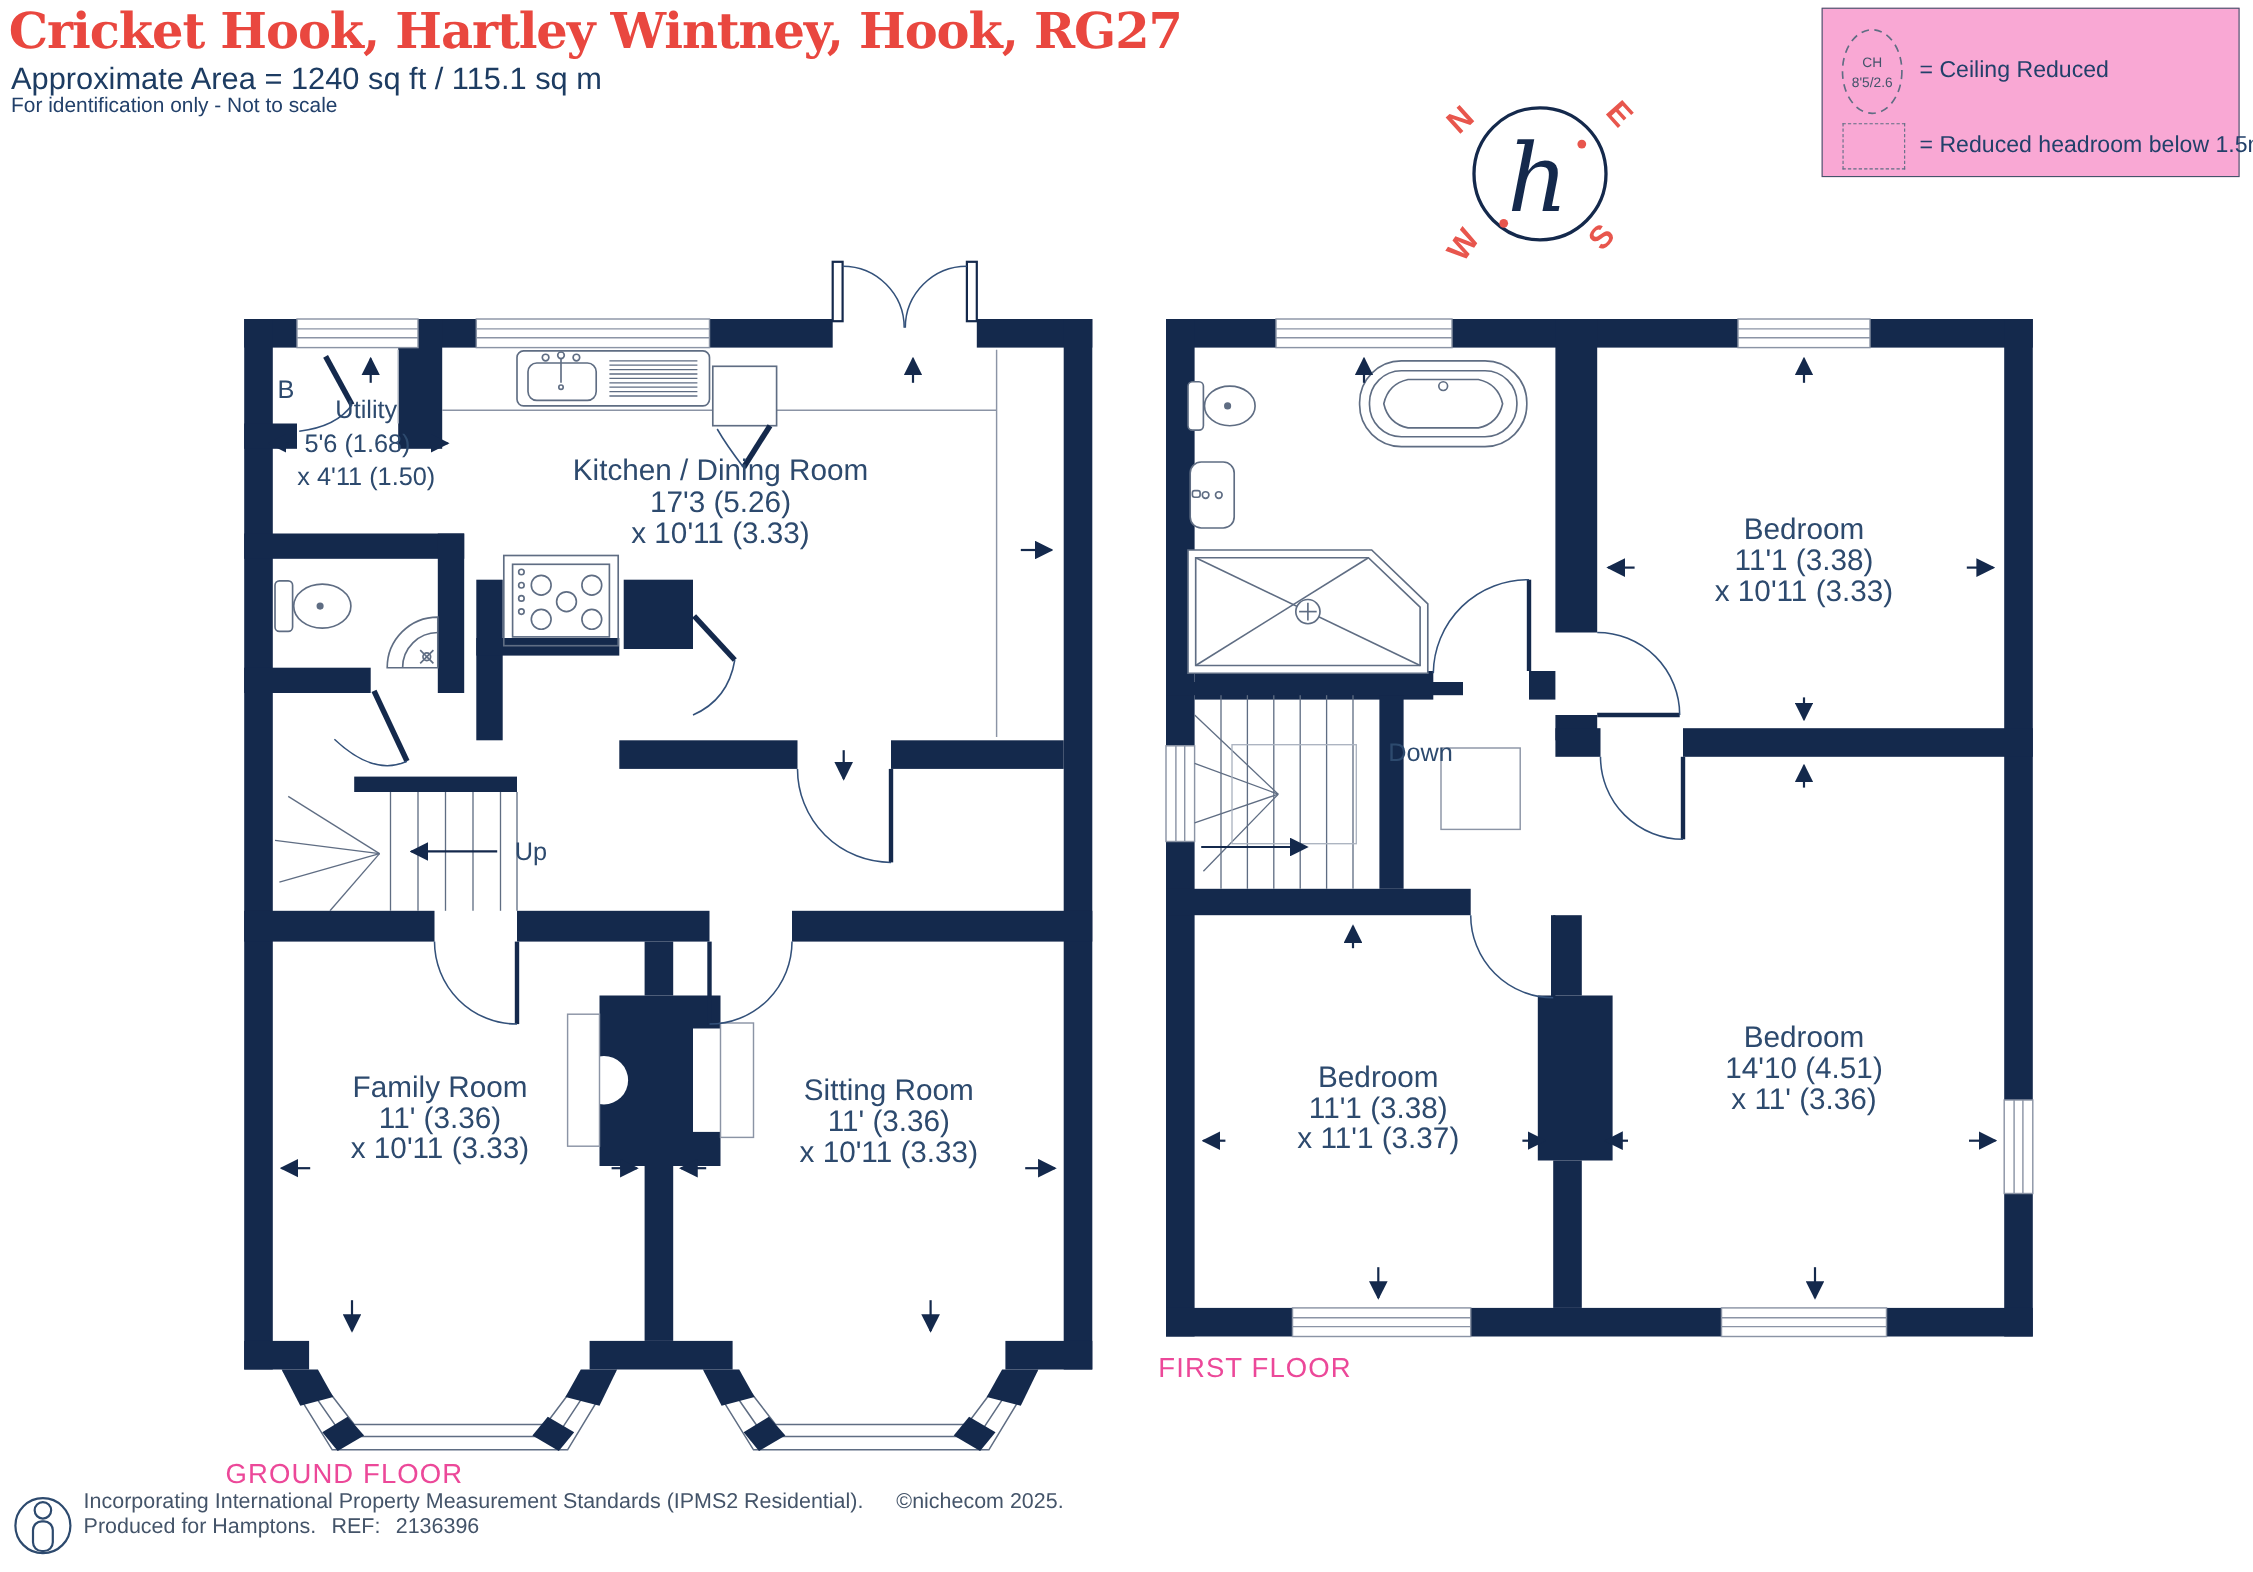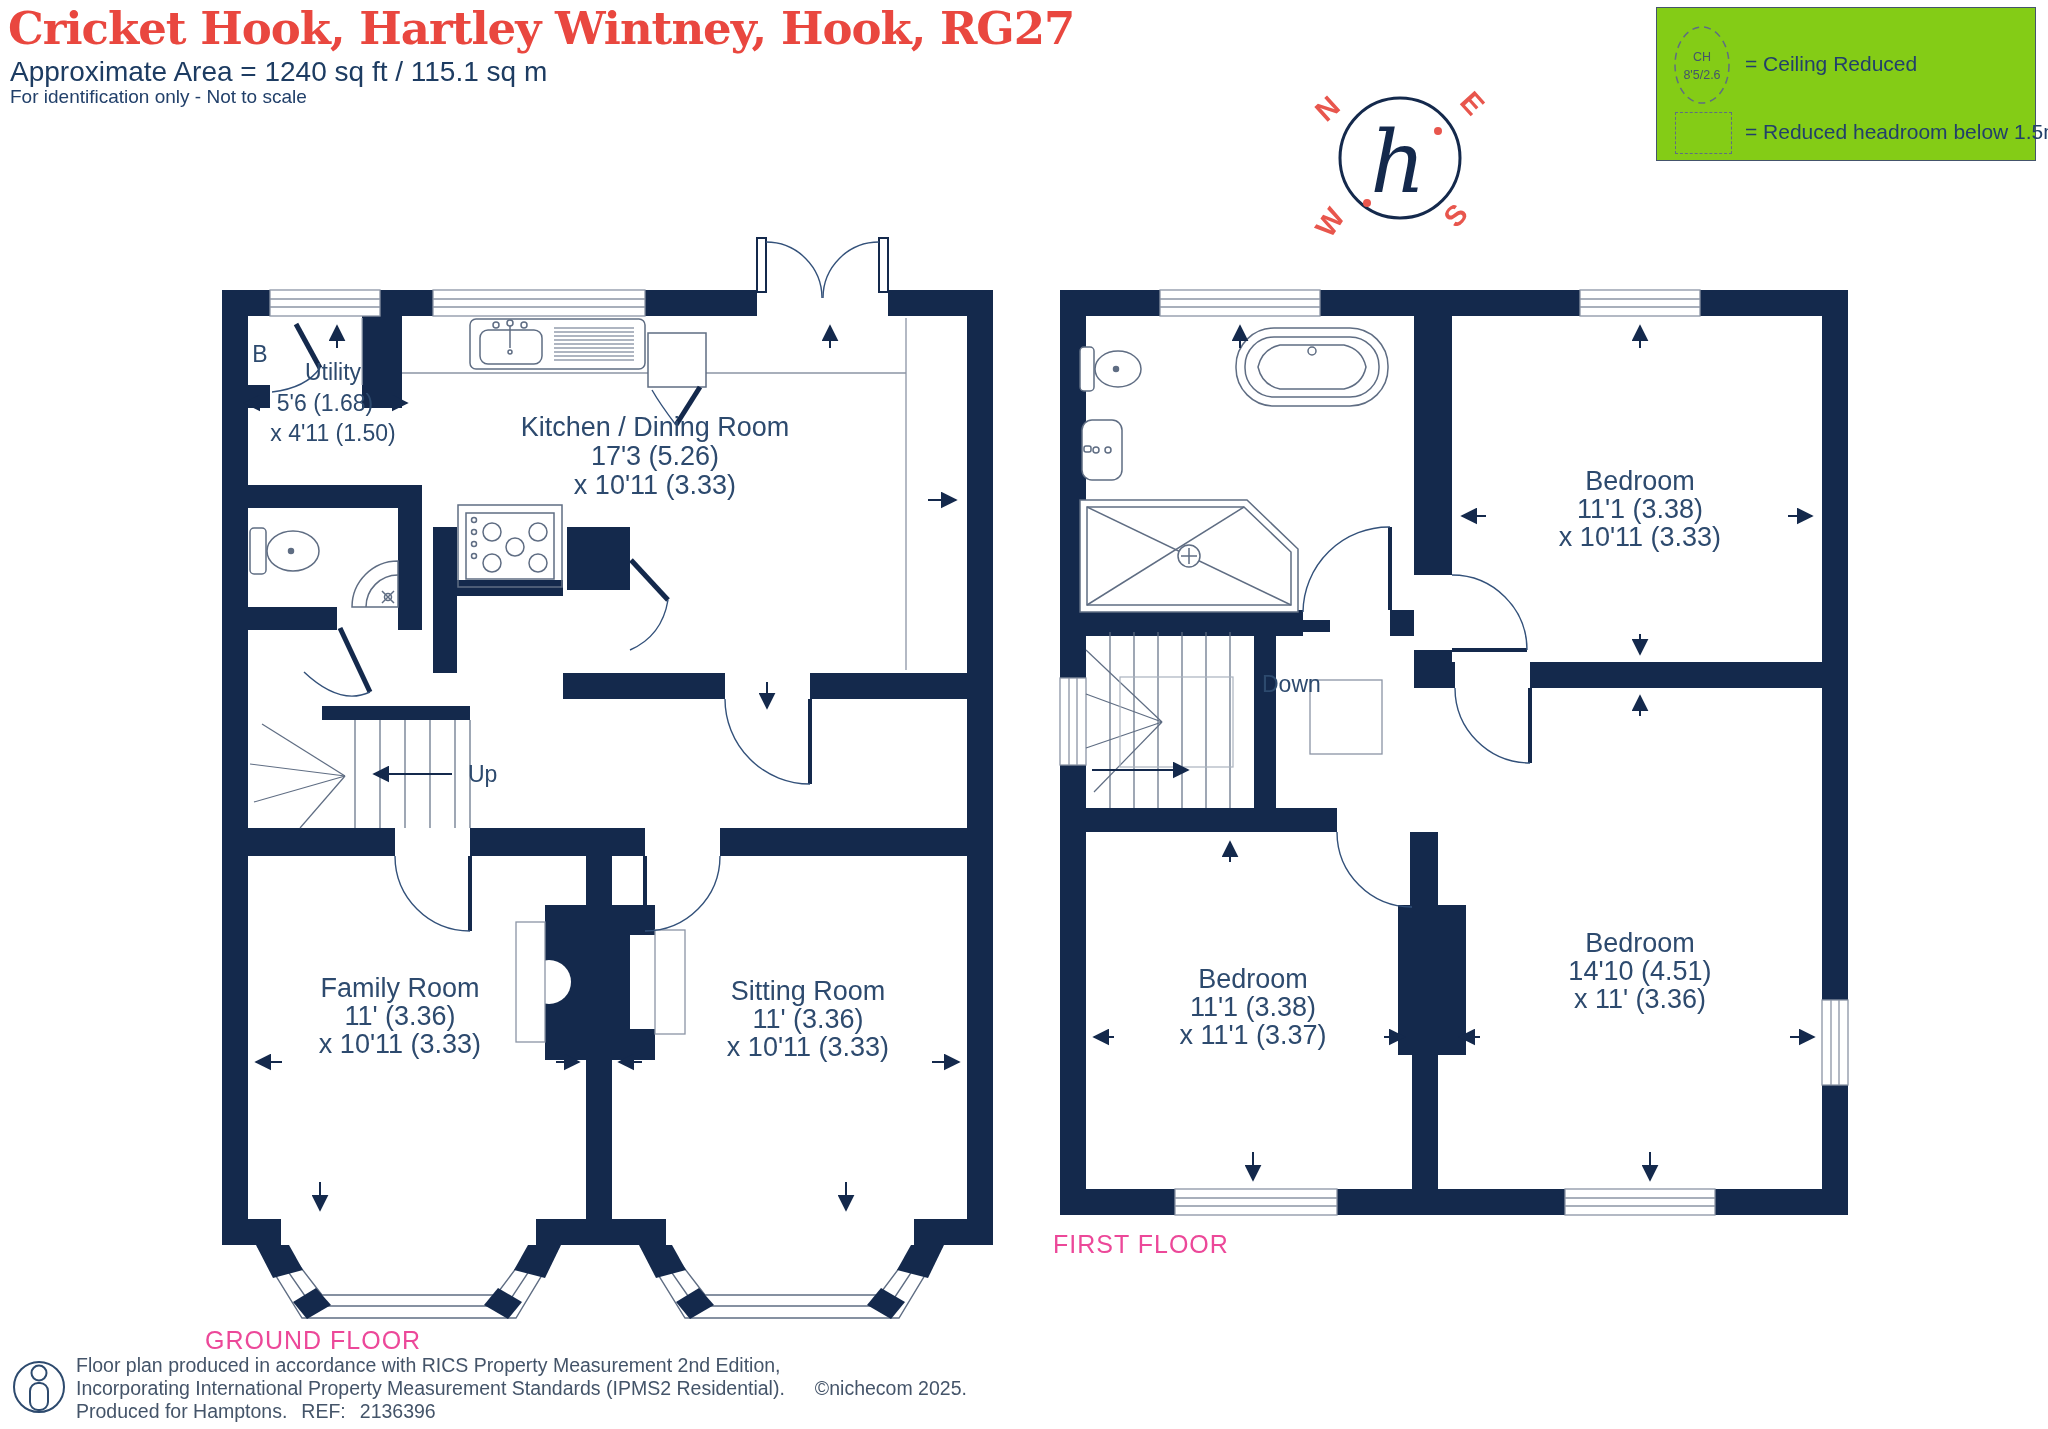--- a/index.html
+++ b/index.html
@@ -4,21 +4,21 @@
 <style>
   html,body{margin:0;padding:0;background:#ffffff;}
   body{width:2048px;height:1429px;position:relative;overflow:hidden;
        font-family:"Liberation Sans",sans-serif;}
   .abs{position:absolute;}
   .title{left:8px;top:2px;font-family:"DejaVu Serif",serif;font-weight:bold;
          font-size:45px;color:#e9473f;letter-spacing:-1px;white-space:pre;}
   .area{left:10px;top:56px;font-size:28px;color:#1d3c62;white-space:pre;}
   .disclaimer{left:10px;top:86px;font-size:19px;color:#22406a;white-space:pre;}
   .caption{font-size:25px;color:#ec4899;letter-spacing:1px;white-space:pre;}
-  .legend-box{left:1656px;top:7px;width:378px;height:152px;border:1.5px solid #44546b;background:#84cc16;}
+  .legend-box{left:1656px;top:7px;width:378px;height:152px;border:1.5px solid #44546b;background:#f9a8d4;}
   .legend-text{position:absolute;font-size:21px;color:#22406a;white-space:pre;}
   .legend-rect{position:absolute;left:18px;top:104px;width:55px;height:40px;border:1.5px dashed #5f6d83;}
   .footer-line{font-size:19.5px;color:#445469;white-space:pre;}
   .gap{margin-left:30px;}
   .gap-sm{margin-left:14px;}
   svg text{font-family:"Liberation Sans",sans-serif;}
   .rl{font-size:27px;fill:#2d4a6e;}
   .rl-sm{font-size:23px;fill:#2d4a6e;}
   .ann{font-size:23px;fill:#2d4a6e;}
   .chtxt{font-size:12.5px;fill:#44546b;}
@@ -383,16 +383,15 @@
 
 <div class="abs caption" style="left:205px;top:1326px;">GROUND FLOOR</div>
 <div class="abs caption" style="left:1053px;top:1230px;">FIRST FLOOR</div>
 
 <svg class="abs" style="left:12px;top:1350px;" width="54" height="74" viewBox="0 0 54 74">
   <circle cx="27" cy="37" r="25" fill="none" stroke="#2d4a6e" stroke-width="2"></circle>
   <circle cx="27" cy="23" r="7.5" fill="none" stroke="#2d4a6e" stroke-width="2"></circle>
   <rect x="18" y="33" width="18" height="27" rx="8" fill="none" stroke="#2d4a6e" stroke-width="2"></rect>
 </svg>
 <div class="abs" style="left:76px;top:1354px;">
-  <div class="footer-line">Floor plan produced in accordance with RICS Property Measurement 2nd Edition,</div>
   <div class="footer-line"><span>Incorporating International Property Measurement Standards (IPMS2 Residential).</span><span class="gap">©nichecom 2025.</span></div>
   <div class="footer-line"><span>Produced for Hamptons.</span><span class="gap-sm">REF:</span><span class="gap-sm">2136396</span></div>
 </div>
 
 </body></html>

